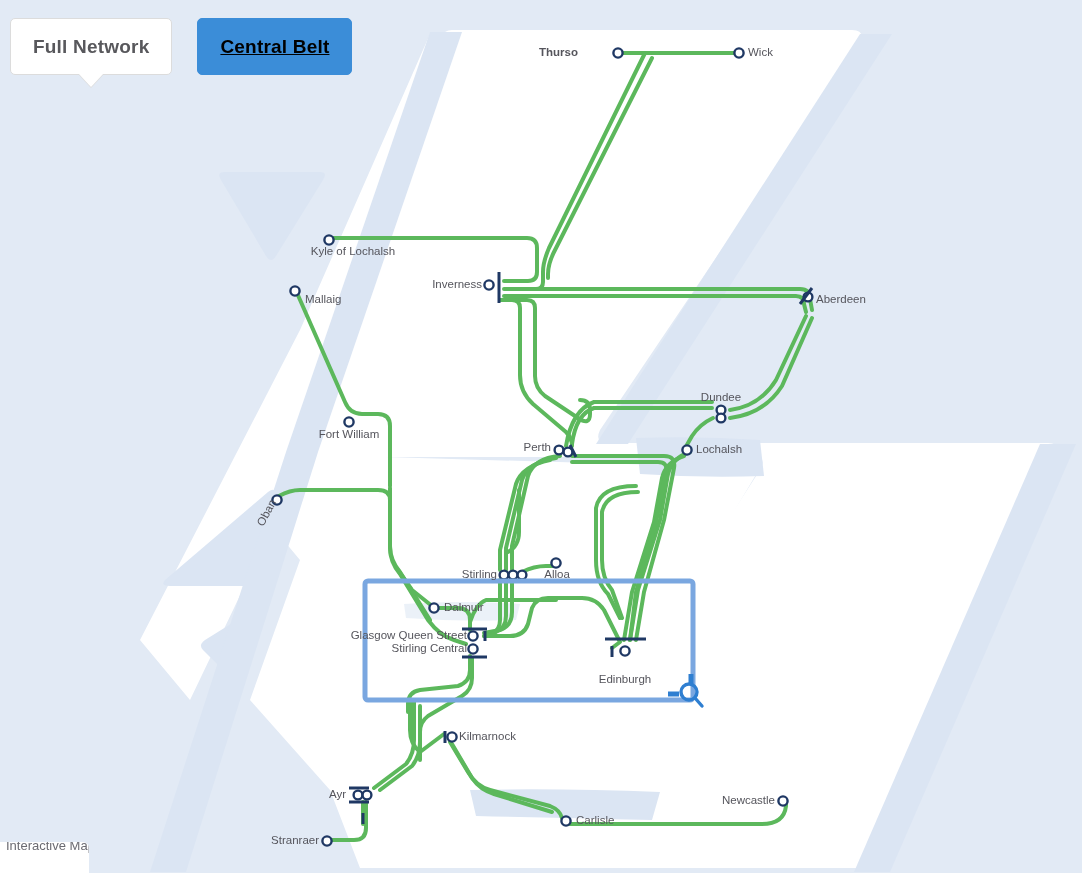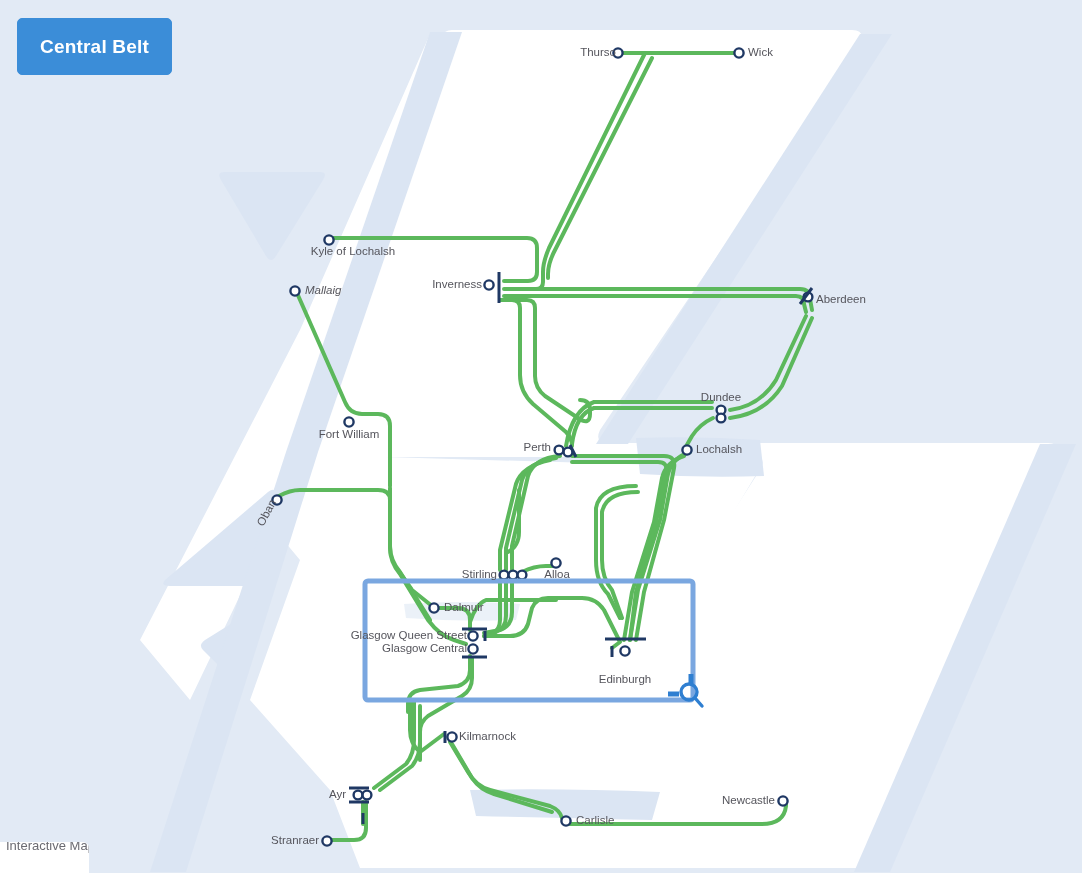--- a/index.html
+++ b/index.html
@@ -46,24 +46,25 @@
     left:50%;bottom:-13px;
     margin-left:-13px;
     width:0;height:0;
     border-left:13px solid transparent;
     border-right:13px solid transparent;
     border-top:14px solid #ffffff;
     filter:drop-shadow(0 1px 0 #dcdcdc);
   }
   .tab-btn.active{
     background:#3b8dd8;
-    color:#ffffff;
+    color:#000000;
     border:1px solid #3b8dd8;
     min-width:145px;
-    margin-left:7px;
+    margin-left:25px;
+    text-decoration:underline;
   }
 
   
   .stn-label{
     position:absolute;
     font-family:"Liberation Sans", sans-serif;
     font-size:11.5px;
     color:#55555c;
     white-space:nowrap;
     line-height:1;
@@ -265,45 +266,48 @@
     <rect x="365" y="581" width="328" height="119" fill="none" stroke="#7aa7e0" stroke-width="5" rx="3"></rect>
     <g stroke="#2f7fd1" fill="none">
       <line x1="691" y1="674" x2="691" y2="684" stroke-width="5"></line>
       <line x1="668" y1="694" x2="679" y2="694" stroke-width="5"></line>
       <circle cx="689" cy="692" r="8" stroke-width="3.4"></circle>
       <line x1="695" y1="698" x2="702" y2="706" stroke-width="3.4" stroke-linecap="round"></line>
     </g>
   </svg>
 
   <div>
-    <div class="stn-label r-end" style="left:616px;top:53px;">Thurso</div>
+    <div class="stn-label r-end" style="left:578px;top:53px;font-weight:bold;">Thurso</div>
     <div class="stn-label l-start" style="left:748px;top:53px;">Wick</div>
     <div class="stn-label c-bot" style="left:353px;top:246px;">Kyle of Lochalsh</div>
-    <div class="stn-label l-start" style="left:305px;top:291px;font-style:italic;">Mallaig</div>
+    <div class="stn-label l-start" style="left:305px;top:300px;">Mallaig</div>
     <div class="stn-label r-end" style="left:482px;top:285px;text-align:right;">Inverness</div>
     <div class="stn-label l-start" style="left:816px;top:300px;">Aberdeen</div>
     <div class="stn-label c-bot" style="left:349px;top:429px;">Fort William</div>
     <div class="stn-label c-top" style="left:721px;top:403px;">Dundee</div>
     <div class="stn-label r-end" style="left:551px;top:448px;">Perth</div>
     <div class="stn-label l-start" style="left:696px;top:450px;">Lochalsh</div>
     <div class="stn-label rot" style="left:267px;top:513px;">Oban</div>
     <div class="stn-label r-end" style="left:497px;top:575px;">Stirling</div>
     <div class="stn-label c-bot" style="left:557px;top:569px;">Alloa</div>
     <div class="stn-label l-start" style="left:444px;top:608px;">Dalmuir</div>
     <div class="stn-label r-end" style="left:467px;top:636px;">Glasgow Queen Street</div>
-    <div class="stn-label r-end" style="left:467px;top:649px;">Glasgow Central</div>
+    <div class="stn-label r-end" style="left:467px;top:649px;">Stirling Central</div>
     <div class="stn-label c-bot" style="left:625px;top:660px;margin-top:14px;">Edinburgh</div>
     <div class="stn-label l-start" style="left:459px;top:737px;">Kilmarnock</div>
     <div class="stn-label r-end" style="left:346px;top:795px;">Ayr</div>
     <div class="stn-label l-start" style="left:576px;top:821px;">Carlisle</div>
     <div class="stn-label r-end" style="left:775px;top:801px;">Newcastle</div>
     <div class="stn-label r-end" style="left:319px;top:841px;">Stranraer</div>
   </div>
 
   <div class="view-toggle">
+    <div class="tab-btn inactive">
+      <span>Full Network</span>
+    </div>
     <div class="tab-btn active">
       <span>Central Belt</span>
     </div>
   </div>
 
   <div class="corner-panel">
     <div class="clip-text">Interactive Map</div>
   </div>
 
 </div>

